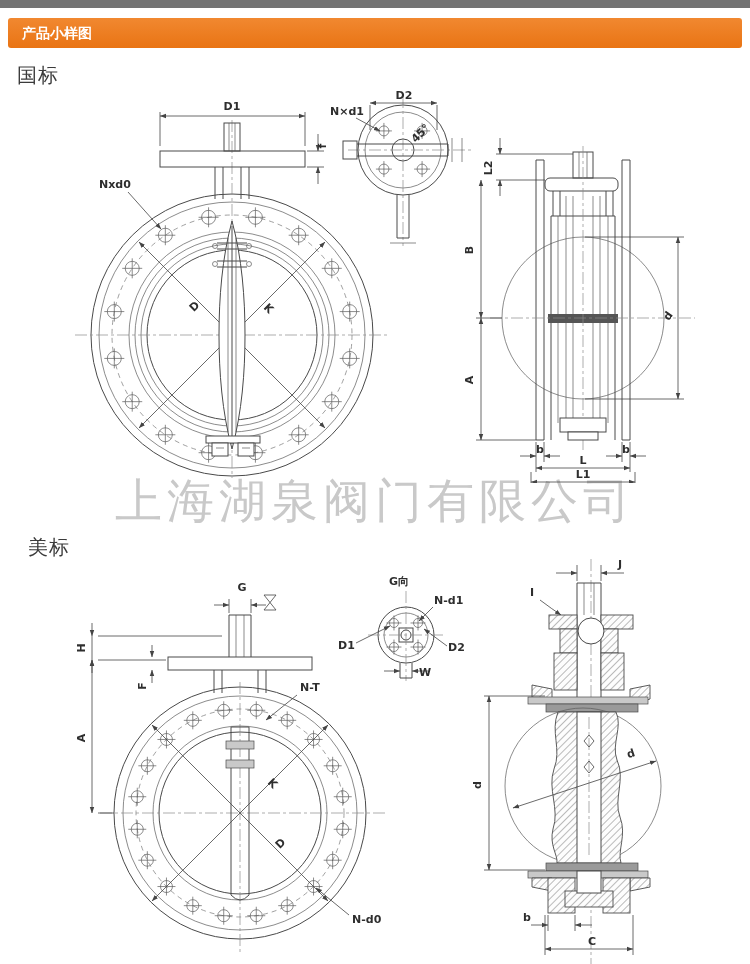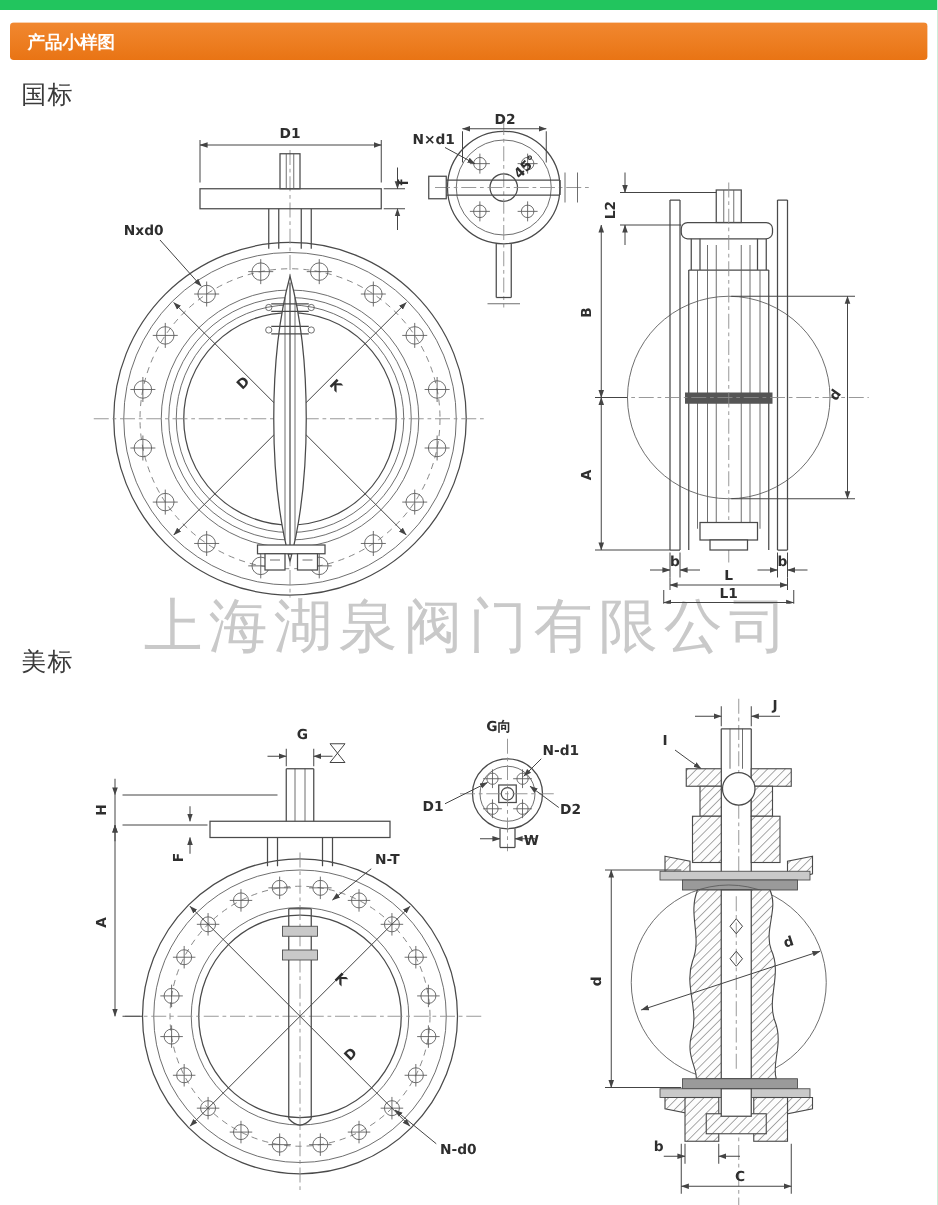--- a/index.html
+++ b/index.html
@@ -1,23 +1,23 @@
 <!DOCTYPE html>
 <html><head>
 <meta charset="utf-8">
 <style>
   html,body{margin:0;padding:0;width:750px;height:964px;background:#efefef;overflow:hidden;}
-  #page{position:relative;width:750px;height:964px;background:#22c55e;font-family:"Liberation Sans","DejaVu Sans",sans-serif;}
+  #page{position:relative;width:750px;height:964px;background:#737373;font-family:"Liberation Sans","DejaVu Sans",sans-serif;}
   #content{position:absolute;top:8px;left:0;right:0;bottom:0;background:#ffffff;}
   #hdr{position:absolute;top:10px;left:8px;right:8px;height:30px;background:#ee7c1e;border-radius:3px;
        color:#fff;font-size:14px;font-weight:bold;line-height:30px;padding-left:14px;box-sizing:border-box;
        background-image:linear-gradient(#f18830,#e97414);}
   .sec{position:absolute;left:17px;font-size:20px;color:#3a3a3a;letter-spacing:1px;}
   #sec-gb{top:54px;}
-  #sec-us{top:508px;}
+  #sec-us{top:526px;margin-left:11px;}
   #wm{position:absolute;top:462px;left:0;width:750px;text-align:center;font-size:47px;color:#c9c9c9;
       letter-spacing:5px;white-space:nowrap;font-family:"Liberation Sans","DejaVu Sans",sans-serif;}
   svg{position:absolute;left:0;}
   #gb-svg{top:80px;}
   #us-svg{top:549px;}
   .ln{fill:none;stroke:#4a4a4a;stroke-width:1;}
   .tn{fill:none;stroke:#5a5a5a;stroke-width:.7;}
   .cl{fill:none;stroke:#8a8a8a;stroke-width:.7;stroke-dasharray:12 3 3 3;}
   .dsh{fill:none;stroke:#777;stroke-width:.7;stroke-dasharray:5 4;}
   .dim{fill:none;stroke:#444;stroke-width:.8;}

